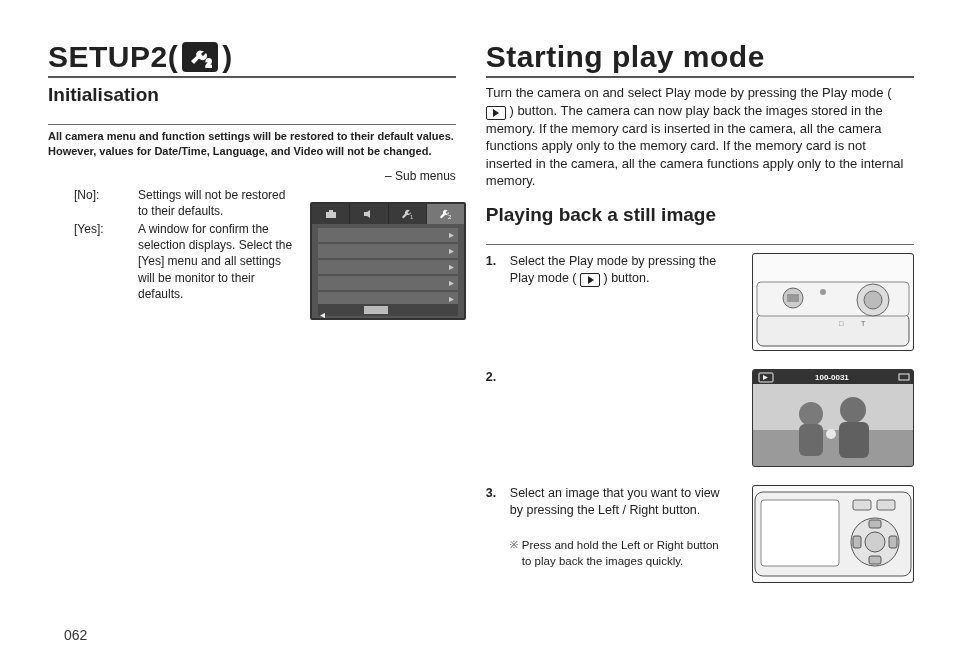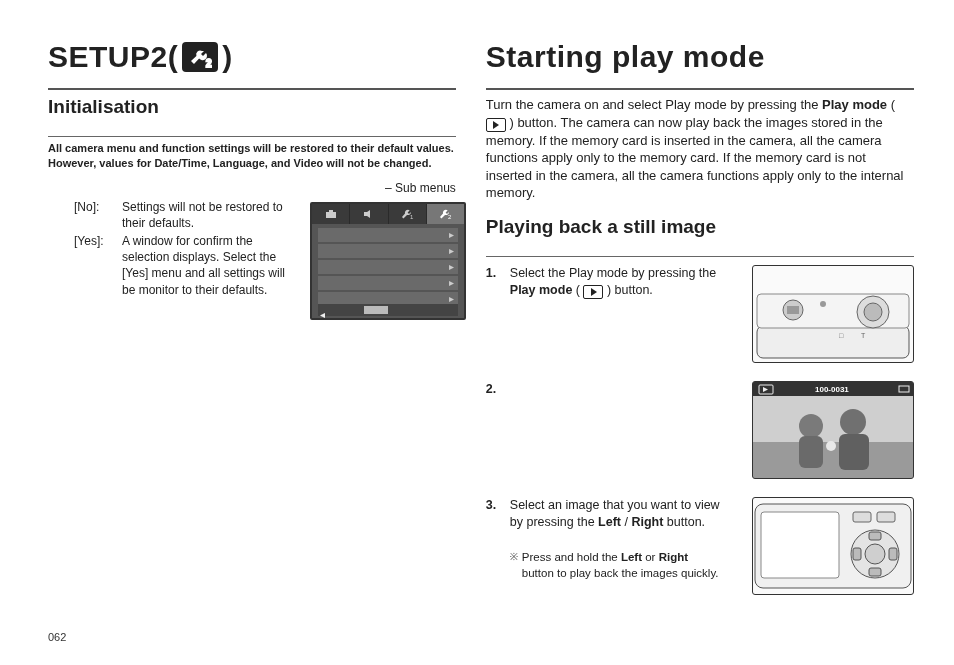--- a/index.html
+++ b/index.html
@@ -7,30 +7,30 @@
     width:954px;height:665px;background:#fff;margin:0 auto;
     box-sizing:border-box;position:relative;
     font-family:Arial,Helvetica,sans-serif;color:#222;
     padding:40px 40px 20px 48px;
     box-shadow:0 0 4px rgba(0,0,0,.25);
   }
   .cols{display:flex;gap:30px;height:560px;}
   .col{flex:1;min-width:0;}
   .col-r{flex:1.05;}
   h1{font-size:30px;font-weight:700;margin:0 0 6px 0;letter-spacing:.5px;
-     border-bottom:2px solid #555;padding-bottom:14px;display:flex;align-items:center;gap:4px;}
+     border-bottom:2px solid #555;padding-bottom:2px;display:flex;align-items:center;gap:4px;}
   h1 .icon{display:inline-flex;align-items:center;justify-content:center;
     width:36px;height:30px;background:#222;border-radius:4px;color:#fff;position:relative;}
   h1 .icon svg{width:24px;height:24px;}
   h2{font-size:19px;font-weight:700;margin:6px 0 4px 0;border-bottom:1.5px solid #666;
      padding-bottom:18px;}
   .body{font-size:11px;line-height:1.35;font-weight:bold;}
   .intro{font-size:13px;line-height:1.35;margin-bottom:14px;}
   .sublabel{font-size:12px;margin:10px 0 4px 26px;text-align:right;}
-  .deflist{display:grid;grid-template-columns:48px 1fr;gap:2px 0;
+  .deflist{display:grid;grid-template-columns:48px 1fr;gap:2px 16px;
     font-size:12px;line-height:1.35;margin-left:26px;max-width:220px;}
   .deflist .k{}
   .deflist .v{}
   .lcd{position:absolute;left:310px;top:202px;width:156px;height:118px;
     background:#555;border:2px solid #333;border-radius:2px;box-sizing:border-box;}
   .lcd-tabs{display:flex;height:20px;background:#3a3a3a;}
   .lcd-tab{flex:1;display:flex;align-items:center;justify-content:center;
     color:#ddd;font-size:10px;border-right:1px solid #2a2a2a;}
   .lcd-tab:last-child{background:#777;color:#fff;border-right:none;}
   .lcd-rows{padding:4px 0 0 0;}
@@ -47,22 +47,22 @@
   ol.steps{list-style:none;padding:0;margin:8px 0 0 0;font-size:12.5px;line-height:1.35;}
   ol.steps>li{display:flex;gap:10px;margin-bottom:18px;}
   ol.steps .n{font-weight:700;min-width:14px;}
   ol.steps .txt{flex:1;max-width:210px;}
   ol.steps .fig{width:160px;height:96px;border:1.5px solid #333;border-radius:3px;
     margin-left:auto;background:#fafafa;display:flex;align-items:center;justify-content:center;
     overflow:hidden;}
   .fig svg{width:100%;height:100%;}
   .note{font-size:11.5px;margin-top:20px;padding-left:12px;position:relative;}
   .note::before{content:"※";position:absolute;left:0;top:0;font-size:10px;color:#555;}
-  .pagenum{position:absolute;left:48px;bottom:22px;font-size:11px;color:#333;}
-  b{font-weight:700;}
+  .pagenum{position:absolute;left:64px;bottom:22px;font-size:14px;color:#333;}
+  b{font-weight:400;}
 </style>
 </head>
 <body>
 <div class="page">
 
 <div class="cols">
 
   <div class="col">
     <h1>
       <span>SETUP2(</span>

